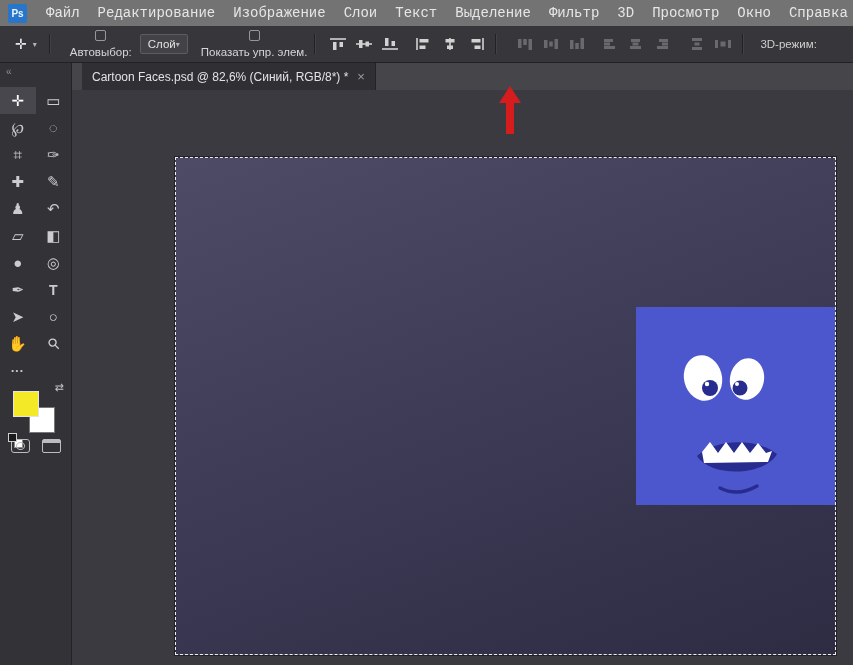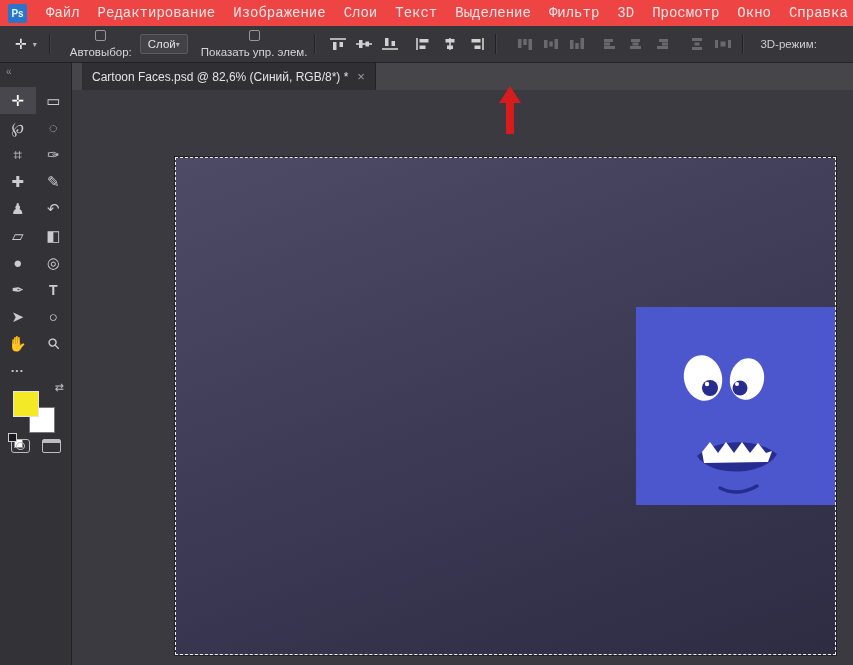--- a/index.html
+++ b/index.html
@@ -7,21 +7,21 @@
     --face-blue:#4d57cd; --face-dark:#272c8f;
     --doc-top:#4d4b66; --doc-mid:#3d3b56; --doc-bottom:#2e2c43;
     --arrow:#d61c1c;
   }
   *{margin:0;padding:0;box-sizing:border-box;}
   html,body{width:853px;height:665px;}
   body{overflow:hidden;position:relative;font-family:"Liberation Sans",sans-serif;
        background:#3a3a3f;color:#ddd;}
 
   
-  .menubar{position:absolute;left:0;top:0;width:853px;height:26px;background:#ef4444;
+  .menubar{position:absolute;left:0;top:0;width:853px;height:26px;background:#737373;
            display:flex;align-items:center;z-index:6;}
   .ps-logo{width:19px;height:19px;margin:0 10px 0 8px;background:#2776c9;color:#eaf6ff;
            font-size:10px;font-weight:bold;display:flex;align-items:center;justify-content:center;
            border-radius:2px;flex:none;}
   .menu-item{padding:0 9px;font-size:14px;color:#e6e6e8;line-height:26px;white-space:nowrap;cursor:default;font-family:Liberation Mono, monospace;}
 
   
   .optionsbar{position:absolute;left:0;top:26px;width:853px;height:37px;background:#37373b;
       border-bottom:1px solid #212125;display:flex;align-items:center;z-index:5;
       padding-left:10px;overflow:hidden;}

